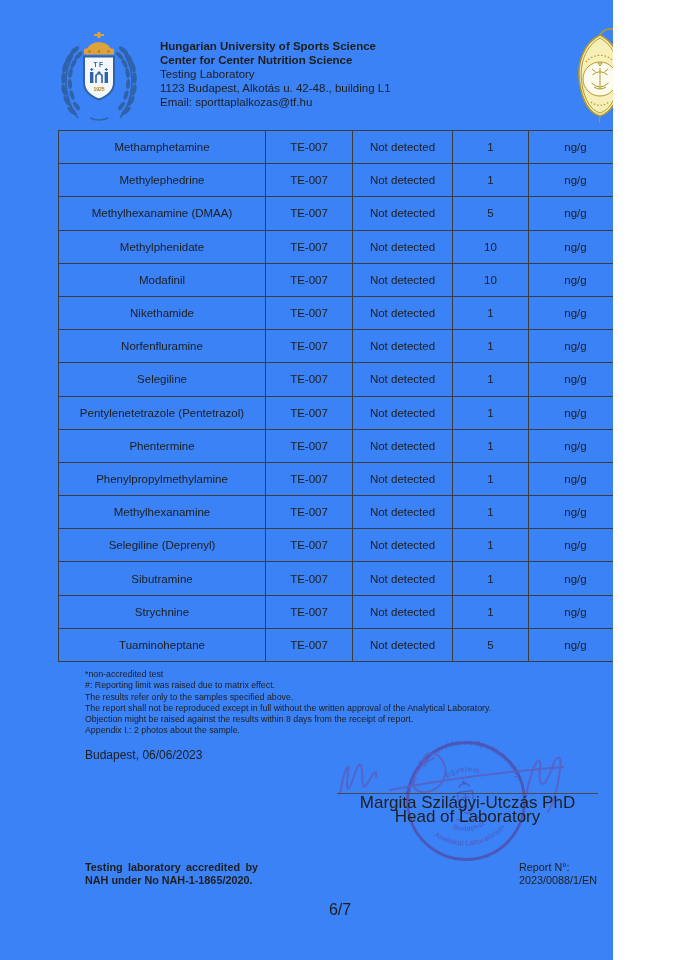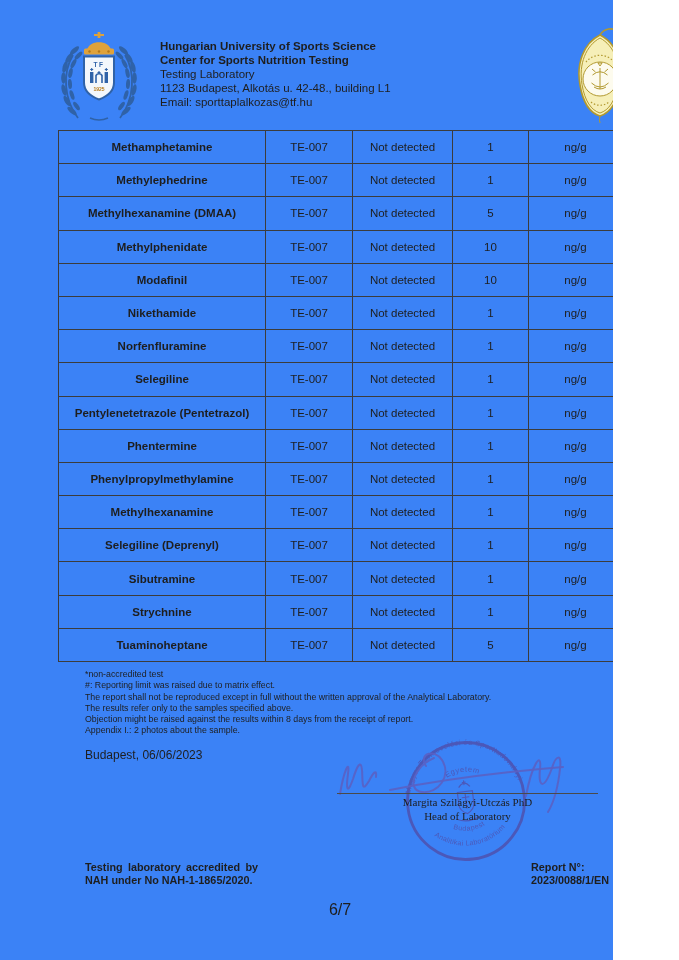--- a/index.html
+++ b/index.html
@@ -25,38 +25,38 @@
   .header-text .b{font-weight:bold;}
   
   table.results{
     position:absolute;left:58px;top:130px;width:564px;height:532px;
     border-collapse:collapse;table-layout:fixed;
   }
   table.results td{
     border:1px solid var(--border);font-size:11.5px;color:var(--ink);
     text-align:center;padding:0;vertical-align:middle;
   }
-  td.c-sub{text-align:left;padding-left:8px;font-weight:bold;}
+  td.c-sub{text-align:left;padding-left:8px;}
   td.c-res{font-weight:normal;}
   
   .footnotes{position:absolute;left:85px;top:669px;font-size:8.8px;line-height:11.3px;}
   .dateline{position:absolute;left:85px;top:748px;font-size:12px;text-align:right;}
   
   .stamp{position:absolute;left:400px;top:735px;width:132px;height:132px;opacity:.92;}
   .stamp-stroke{stroke:var(--stamp-blue);}
   .stamp-text{fill:var(--stamp-blue);font-family:"Liberation Sans",sans-serif;}
   .signature-svg{position:absolute;left:330px;top:742px;width:330px;height:78px;}
   .sig{stroke:var(--sig-blue);fill:none;stroke-width:2;stroke-linecap:round;opacity:.9;}
   .sig-line{position:absolute;left:337px;top:793px;width:261px;border-top:1.4px solid #4a4a4a;}
   .sig-name{position:absolute;left:337px;top:796px;width:261px;text-align:center;
-    font-size:11px;line-height:13.5px;font-family:Liberation Serif, serif;}
+    font-size:17px;line-height:13.5px;}
   
   .accred{position:absolute;left:85px;top:861px;width:173px;font-weight:bold;
     font-size:10.8px;line-height:13px;text-align:justify;}
-  .report-no{position:absolute;left:531px;top:861px;font-weight:bold;font-size:10.8px;line-height:13px;}
+  .report-no{position:absolute;left:519px;top:861px;font-weight:normal;font-size:10.8px;line-height:13px;}
   .pagenum{position:absolute;left:310px;top:901px;width:60px;text-align:center;font-size:16px;}
   
   .blf{fill:var(--logo-blue);} .bls{stroke:var(--logo-blue);fill:none;}
   .gf{fill:var(--gold);} .gdf{fill:var(--gold-dark);}
   .ef{fill:var(--emblem-fill);stroke:var(--emblem-stroke);}
   .es{stroke:var(--emblem-stroke);fill:none;}
 </style>
 </head>
 <body>
 
@@ -114,21 +114,21 @@
         <ellipse cx="75" cy="53" rx="2" ry="5" transform="rotate(4 75 53)"></ellipse>
         <ellipse cx="74.5" cy="42" rx="2" ry="5" transform="rotate(-12 74.5 42)"></ellipse>
         <ellipse cx="71.5" cy="32.5" rx="2" ry="5" transform="rotate(-28 71.5 32.5)"></ellipse>
         <ellipse cx="66.5" cy="24.5" rx="2" ry="5" transform="rotate(-45 66.5 24.5)"></ellipse>
       </g>
     </g>
   </svg>
 
   <div class="header-text">
     <div class="b">Hungarian University of Sports Science</div>
-    <div class="b">Center for Sports Nutrition Testing</div>
+    <div class="b">Center for Center Nutrition Science</div>
     <div>Testing Laboratory</div>
     <div>1123 Budapest, Alkotás u. 42-48., building L1</div>
     <div>Email: sporttaplalkozas@tf.hu</div>
   </div>
 
   <svg class="logo-right" viewBox="0 0 80 100" aria-hidden="true">
     <path class="ef" stroke-width="1.6" d="M40,10 C56,18 64,38 60,60 C57,78 50,88 40,91 C30,88 23,78 20,60 C16,38 24,18 40,10 Z"></path>
     <path class="es" stroke-width="1" d="M40,13 C54,20.5 61.5,39 58,59.5 C55.2,76 48.8,85.3 40,88 C31.2,85.3 24.8,76 22,59.5 C18.5,39 26,20.5 40,13 Z"></path>
     <path class="es" stroke-width="1.6" d="M40,10 C44,3.5 53,1.5 58,7.5"></path>
     <path class="es" stroke-width="1" d="M40,91 q-1.2,4 0,7"></path>
@@ -282,22 +282,22 @@
       <td class="c-res">Not detected</td>
       <td class="c-lim">5</td>
       <td class="c-unit">ng/g</td>
     </tr>
   </tbody>
   </table>
 
   <div class="footnotes">
     <div>*non-accredited test</div>
     <div>#: Reporting limit was raised due to matrix effect.</div>
+    <div>The results refer only to the samples specified above.</div>
     <div>The report shall not be reproduced except in full without the written approval of the Analytical Laboratory.</div>
-    <div>The results refer only to the samples specified above.</div>
     <div>Objection might be raised against the results within 8 days from the receipt of report.</div>
     <div>Appendix I.: 2 photos about the sample.</div>
   </div>
 
   <div class="dateline">Budapest, 06/06/2023</div>
 
   <svg class="stamp" viewBox="0 0 140 140" aria-hidden="true">
     <g transform="rotate(-7 70 70)">
       <circle class="stamp-stroke" cx="70" cy="70" r="62" fill="none" stroke-width="3"></circle>
       <defs>

